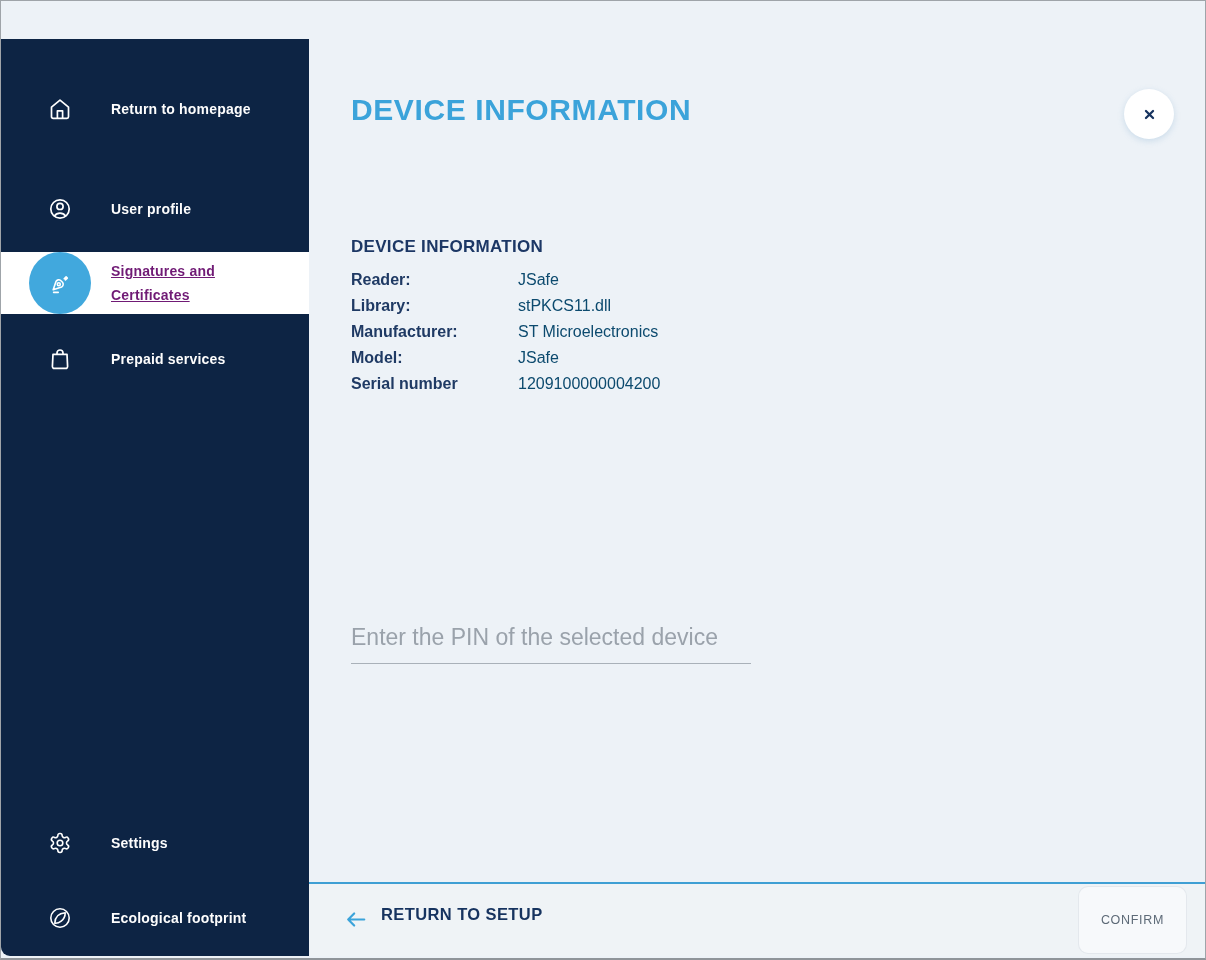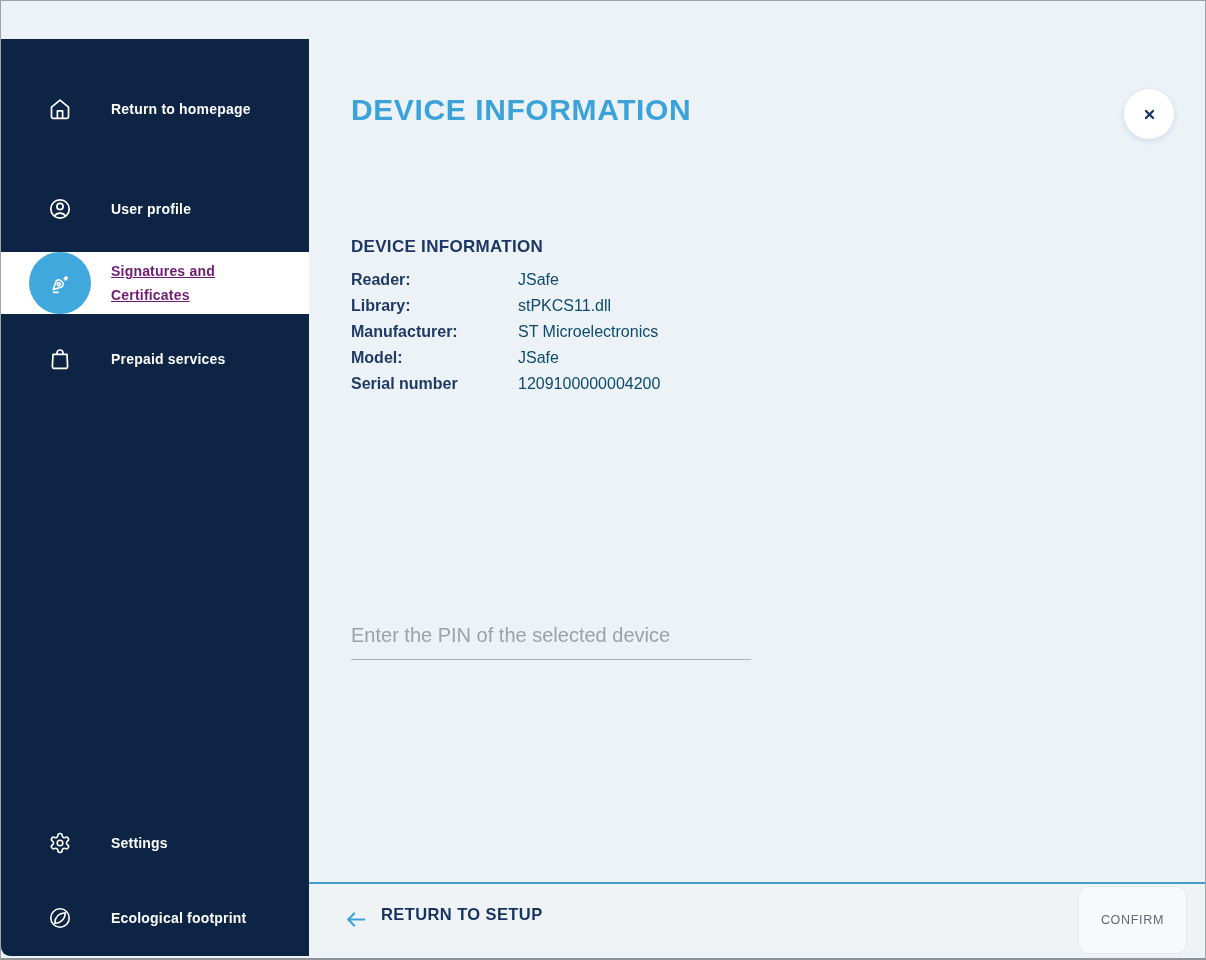--- a/index.html
+++ b/index.html
@@ -59,21 +59,21 @@
   .info-row{ display:flex; height:26px; align-items:flex-start; }
   .info-label{ width:167px; flex:none; font-size:16px; font-weight:600; color:#1f3a64; }
   .info-value{ font-size:16px; color:#0c4a6e; }
   .question{
     position:absolute; left:42px; top:513px; font-size:16.5px; font-weight:700;
     color:#16335f; letter-spacing:.2px;
   }
   .pin-input{
     position:absolute; left:42px; top:577px; width:400px; background:transparent;
     border:none; border-bottom:1px solid #a9b1b9; outline:none;
-    font-family:"Liberation Sans", sans-serif; font-size:20px; color:#3d454e;
+    font-family:"Liberation Sans", sans-serif; font-size:23px; color:#3d454e;
     padding:8px 0 12px 0;
   }
   .pin-input::placeholder{ color:#9aa2ab; opacity:1; }
   
   .footer{
     position:absolute; left:0; right:0; bottom:0; height:74px;
     background:#eff3f6; border-top:2px solid #3f9fd4;
   }
   .back-btn{
     position:absolute; left:36px; top:18px; display:flex; align-items:flex-start; gap:14px;

